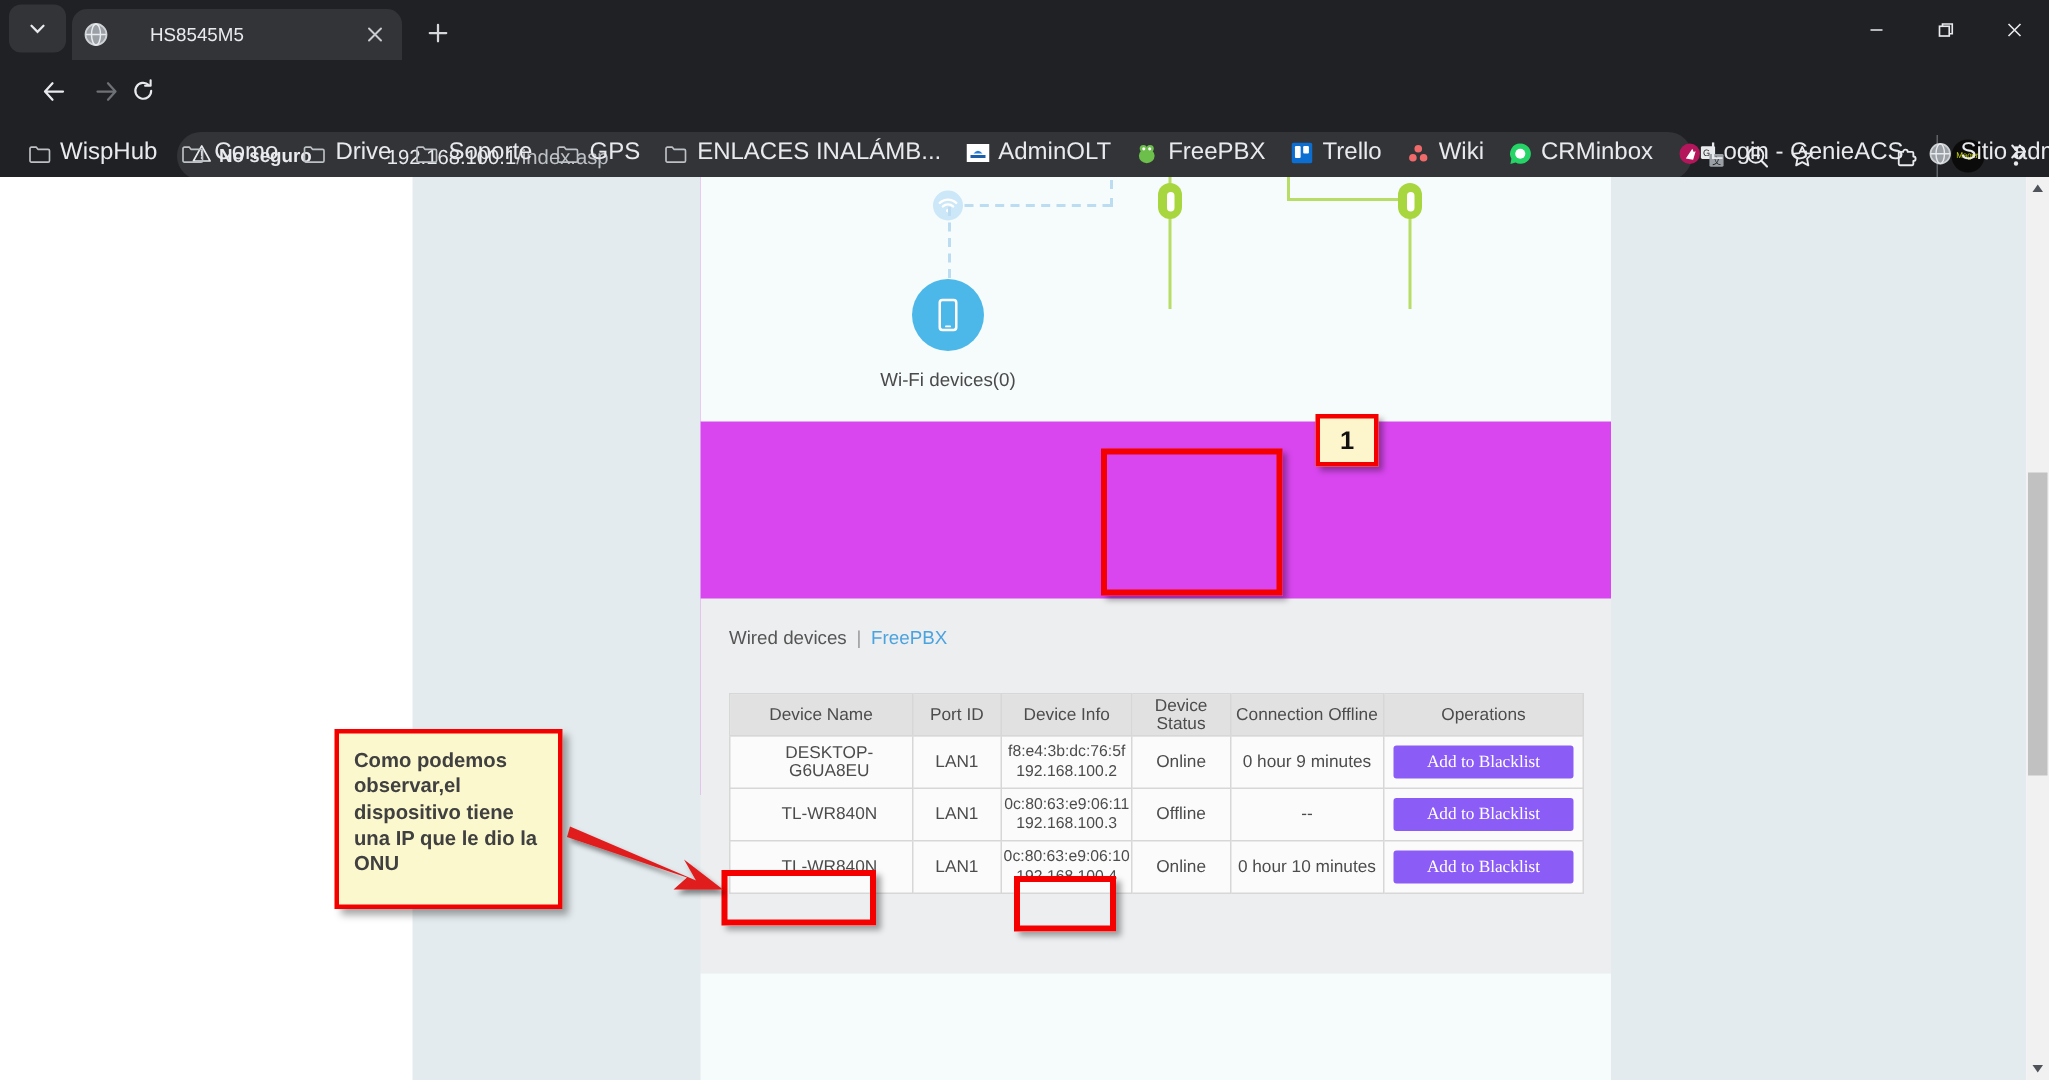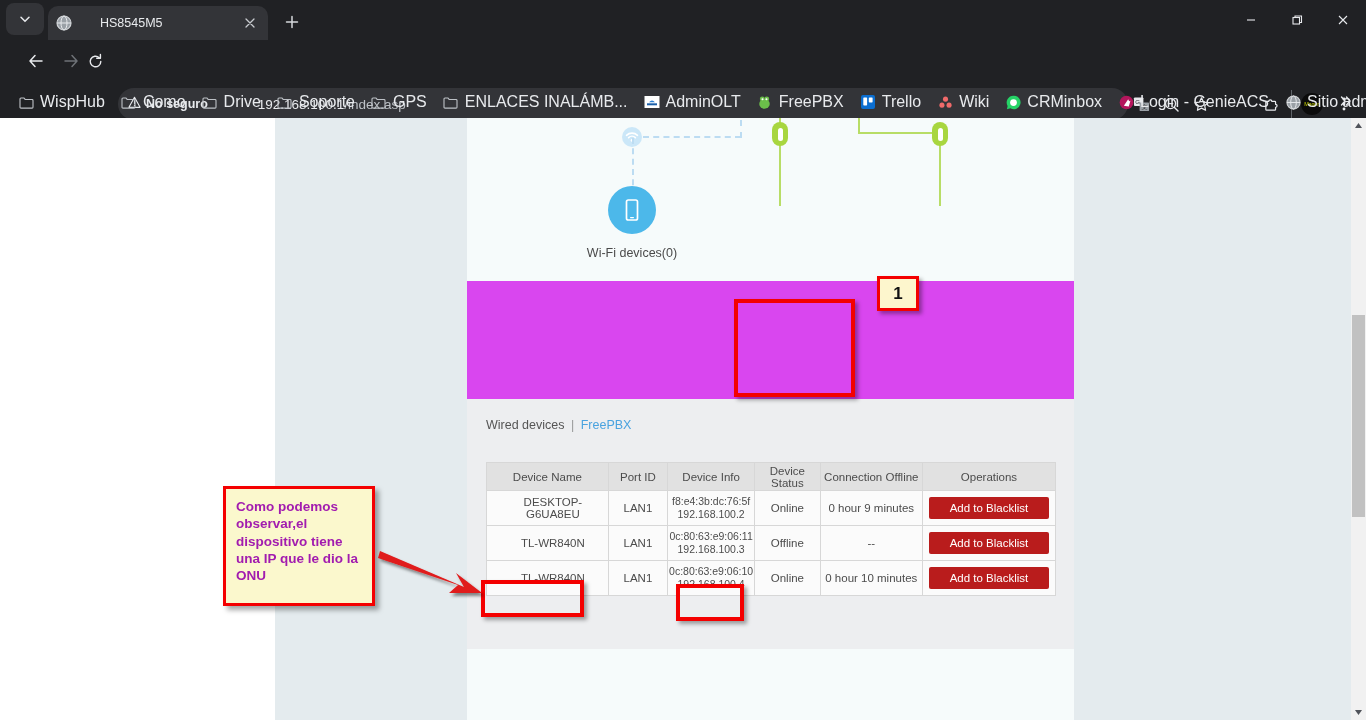--- a/index.html
+++ b/index.html
@@ -113,21 +113,21 @@
   table.wired th { background:#e1e1e1; font-weight:normal; height:28px; color:#4c4c4c; font-size:11.5px; }
   table.wired td { height:35px; }
   td.c-name { width:119px; text-align:left; padding-left:11px; }
   td.c-port { width:58px; }
   td.c-info { width:76px; line-height:1.22; font-size:10.5px; }
   td.c-status { width:64px; }
   td.c-dur { width:100px; }
   td.c-ops { width:130px; }
   .blbtn {
     display:inline-block; width:120px; height:22px; line-height:22px;
-    background:#b91c1c; color:#fff; font-size:11.5px; border-radius:2px;
+    background:#8b5cf6; color:#fff; font-size:11.5px; border-radius:2px;font-family:Liberation Serif, serif;
   }
 
   .bottom-fill { position:absolute; left:467px; top:531px; width:607px; height:71px; background:#f6fbfb; }
 
   
   .sb { position:absolute; right:0; top:0; width:15px; height:602px; background:#f1f1f1; }
   .sb-up, .sb-dn { position:absolute; left:0; width:15px; height:15px; display:flex; align-items:center; justify-content:center; }
   .sb-up { top:0; } .sb-dn { bottom:0; }
   .sb-thumb { position:absolute; left:1px; top:197px; width:13px; height:202px; background:#c1c1c1; border-radius:0; }
 
@@ -140,21 +140,21 @@
   .badge1 {
     position:absolute; left:877px; top:158px; width:42px; height:35px;
     background:#fdf6cd; border:3px solid #f40000; box-shadow:3px 3px 4px rgba(0,0,0,.35);
     display:flex; align-items:center; justify-content:center;
     font-size:17px; font-weight:bold; color:#111;
   }
 
   .callout {
     position:absolute; left:223px; top:368px; width:152px; height:120px;
     background:#fbf8cd; border:3px solid #f40000; box-shadow:4px 4px 5px rgba(0,0,0,.35);
-    padding:9px 10px; font-size:13.5px; font-weight:bold; color:#a21caf; line-height:1.28;
+    padding:9px 10px; font-size:13.5px; font-weight:bold; color:#404040; line-height:1.28;
   }
 
   .arrow-svg { position:absolute; left:378px; top:425px; width:120px; height:70px; }
 </style>
 </head>
 <body>
 
 <div class="chrome">
 
   <div class="tabstrip">

